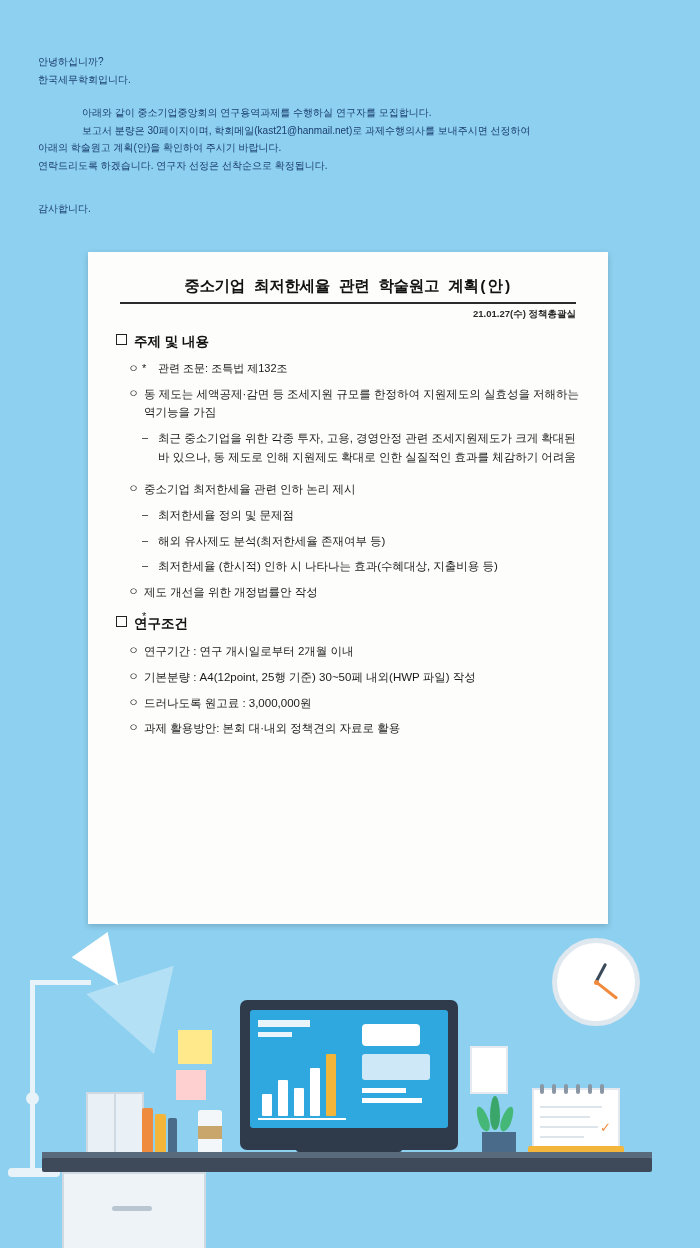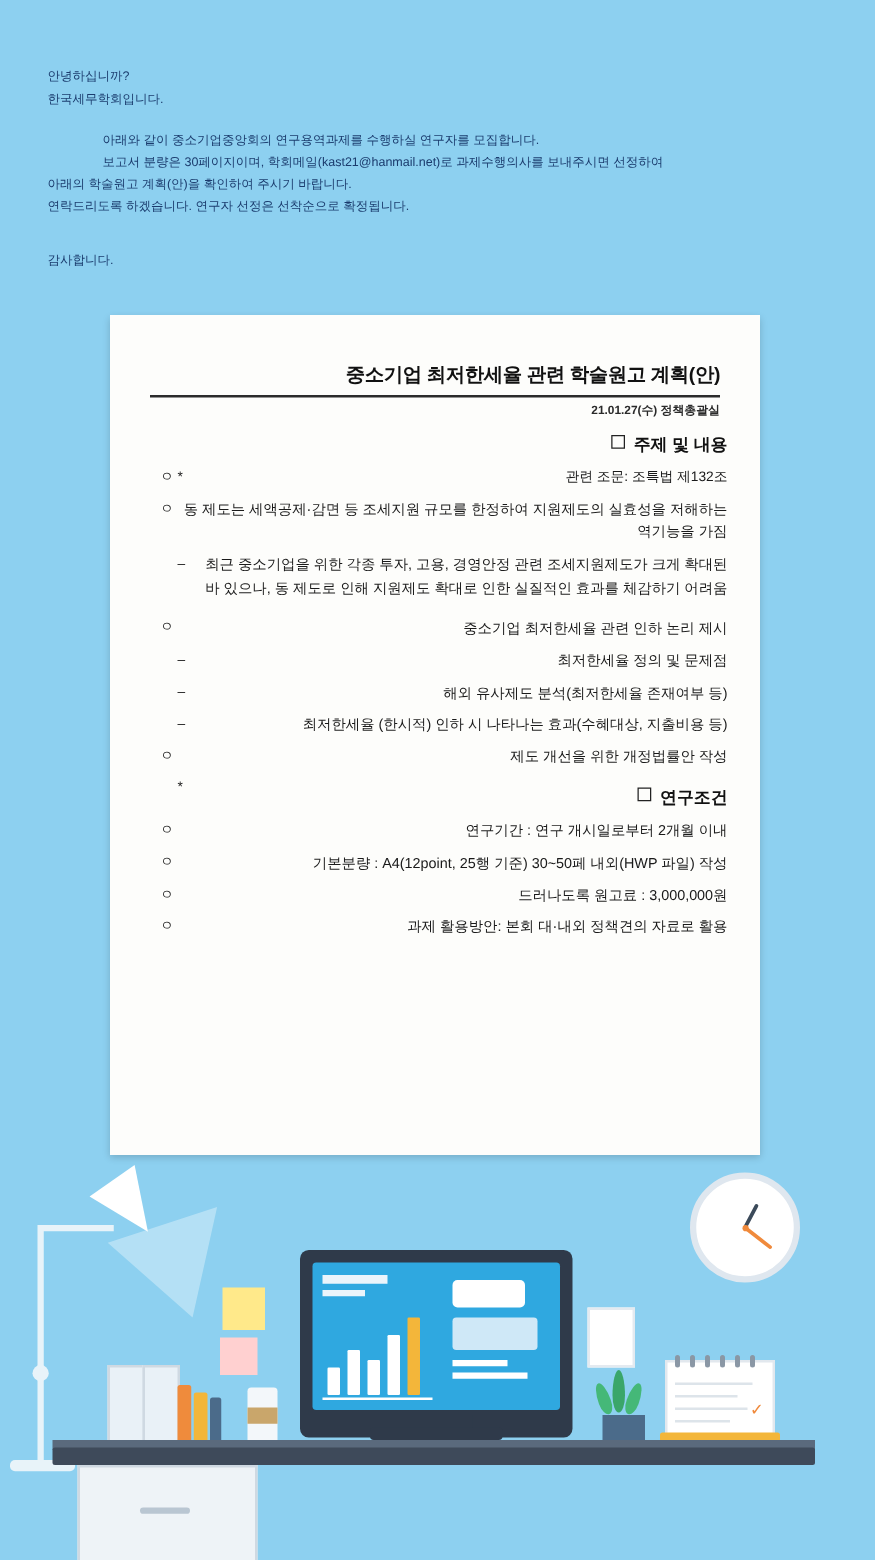--- a/index.html
+++ b/index.html
@@ -19,30 +19,30 @@
   .intro .thanks{margin-top:26px;}
   
   .doc{
     position:absolute;left:88px;top:252px;width:520px;height:672px;
     background:#fdfdfb;
     box-shadow:0 2px 6px rgba(0,0,0,.18);
     color:#1a1a1a;
   }
   .doc-inner{padding:18px 26px 10px 26px;}
   .doc-title-wrap{
-    text-align:right;border-bottom:2px solid #2b2b2b;padding-bottom:5px;margin:20px 6px 4px 6px;
+    text-align:center;border-bottom:2px solid #2b2b2b;padding-bottom:5px;margin:6px 6px 4px 6px;font-family:Liberation Mono, monospace;
   }
   .doc-title{
     font-size:15.5px;font-weight:bold;letter-spacing:-0.3px;color:#111;
     display:inline-block;
   }
   .doc-date{
     text-align:right;font-size:9.5px;color:#2a2a2a;margin:3px 6px 12px 0;font-weight:bold;
   }
-  .sec{margin-bottom:14px;text-align:right;}
+  .sec{margin-bottom:14px;}
   .sec-head{
     font-size:13.5px;font-weight:bold;color:#111;margin:0 0 9px 2px;
   }
   .sec-head .box{
     display:inline-block;width:9px;height:9px;border:1.4px solid #222;margin-right:7px;
     vertical-align:1px;
   }
   ul.items{list-style:none;margin:0;padding:0;}
   ul.items li{
     font-size:11.5px;line-height:1.62;color:#1a1a1a;margin:0 0 7px 0;

